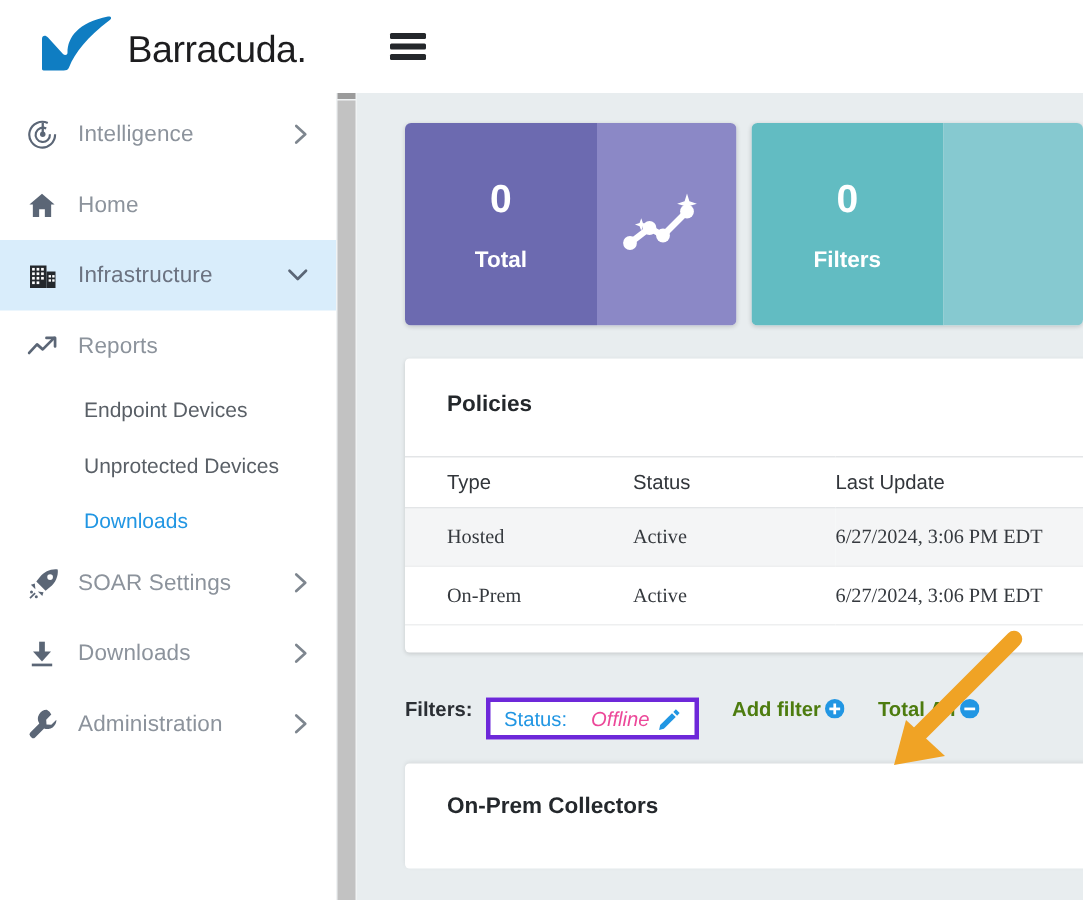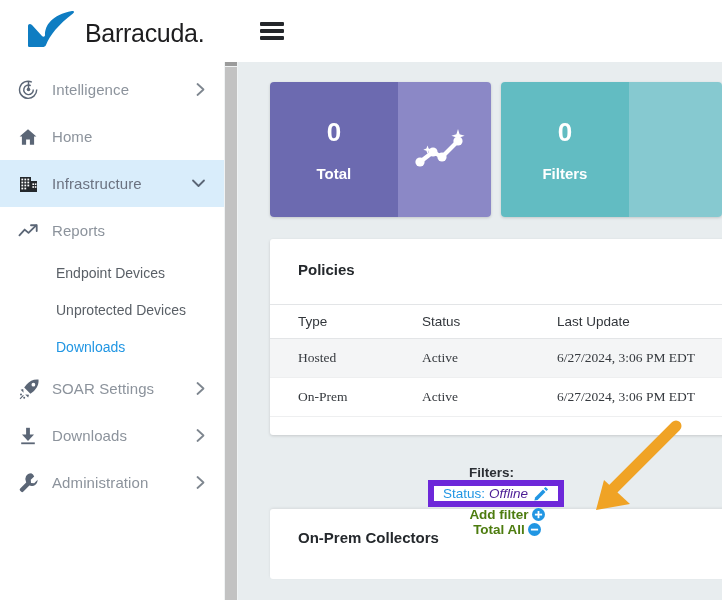--- a/index.html
+++ b/index.html
@@ -167,39 +167,38 @@
     border-bottom: 1px solid #eeeff0;
     font-family: Liberation Serif, serif;
   }
   table.ptable tr.alt td { background: #f4f5f6; }
   .col-type { width: 152px; padding-left: 28px !important; }
   .col-status { width: 135px; }
   .col-update { width: auto; }
 
   
   #filters {
-    display: flex; align-items: center;
+    display: flex; align-items: flex-start;
     margin: 30px 0 0 32px;
     height: 28px;
-    flex-direction: column;
   }
   #filters-label {
     font-size: 13.5px; font-weight: bold; color: #2b2f34;
     margin-right: 9px;
   }
   .filter-chip {
     display: flex; align-items: center;
-    border: 6px solid #6d28d9;
+    border: 3px solid #6d28d9;
     background: #ffffff;
     height: 28px;
     padding: 0 9px;
     cursor: pointer;
   }
   .chip-key { font-size: 13.5px; color: #2196e3; }
-  .chip-val { font-size: 13.5px; color: #4c1d95; font-style: italic; margin-left: 4px; }
+  .chip-val { font-size: 13.5px; color: #ec4899; font-style: italic; margin-left: 16px; }
   .chip-pencil { margin-left: 6px; display: flex; align-items: center; }
   .filter-action {
     display: flex; align-items: center;
     font-size: 13.5px; color: #4d7c0f;
     margin-left: 22px;
     cursor: pointer;
     font-weight: bold;
   }
   .filter-action .badge { margin-left: 3px; display: flex; align-items: center; }
 

